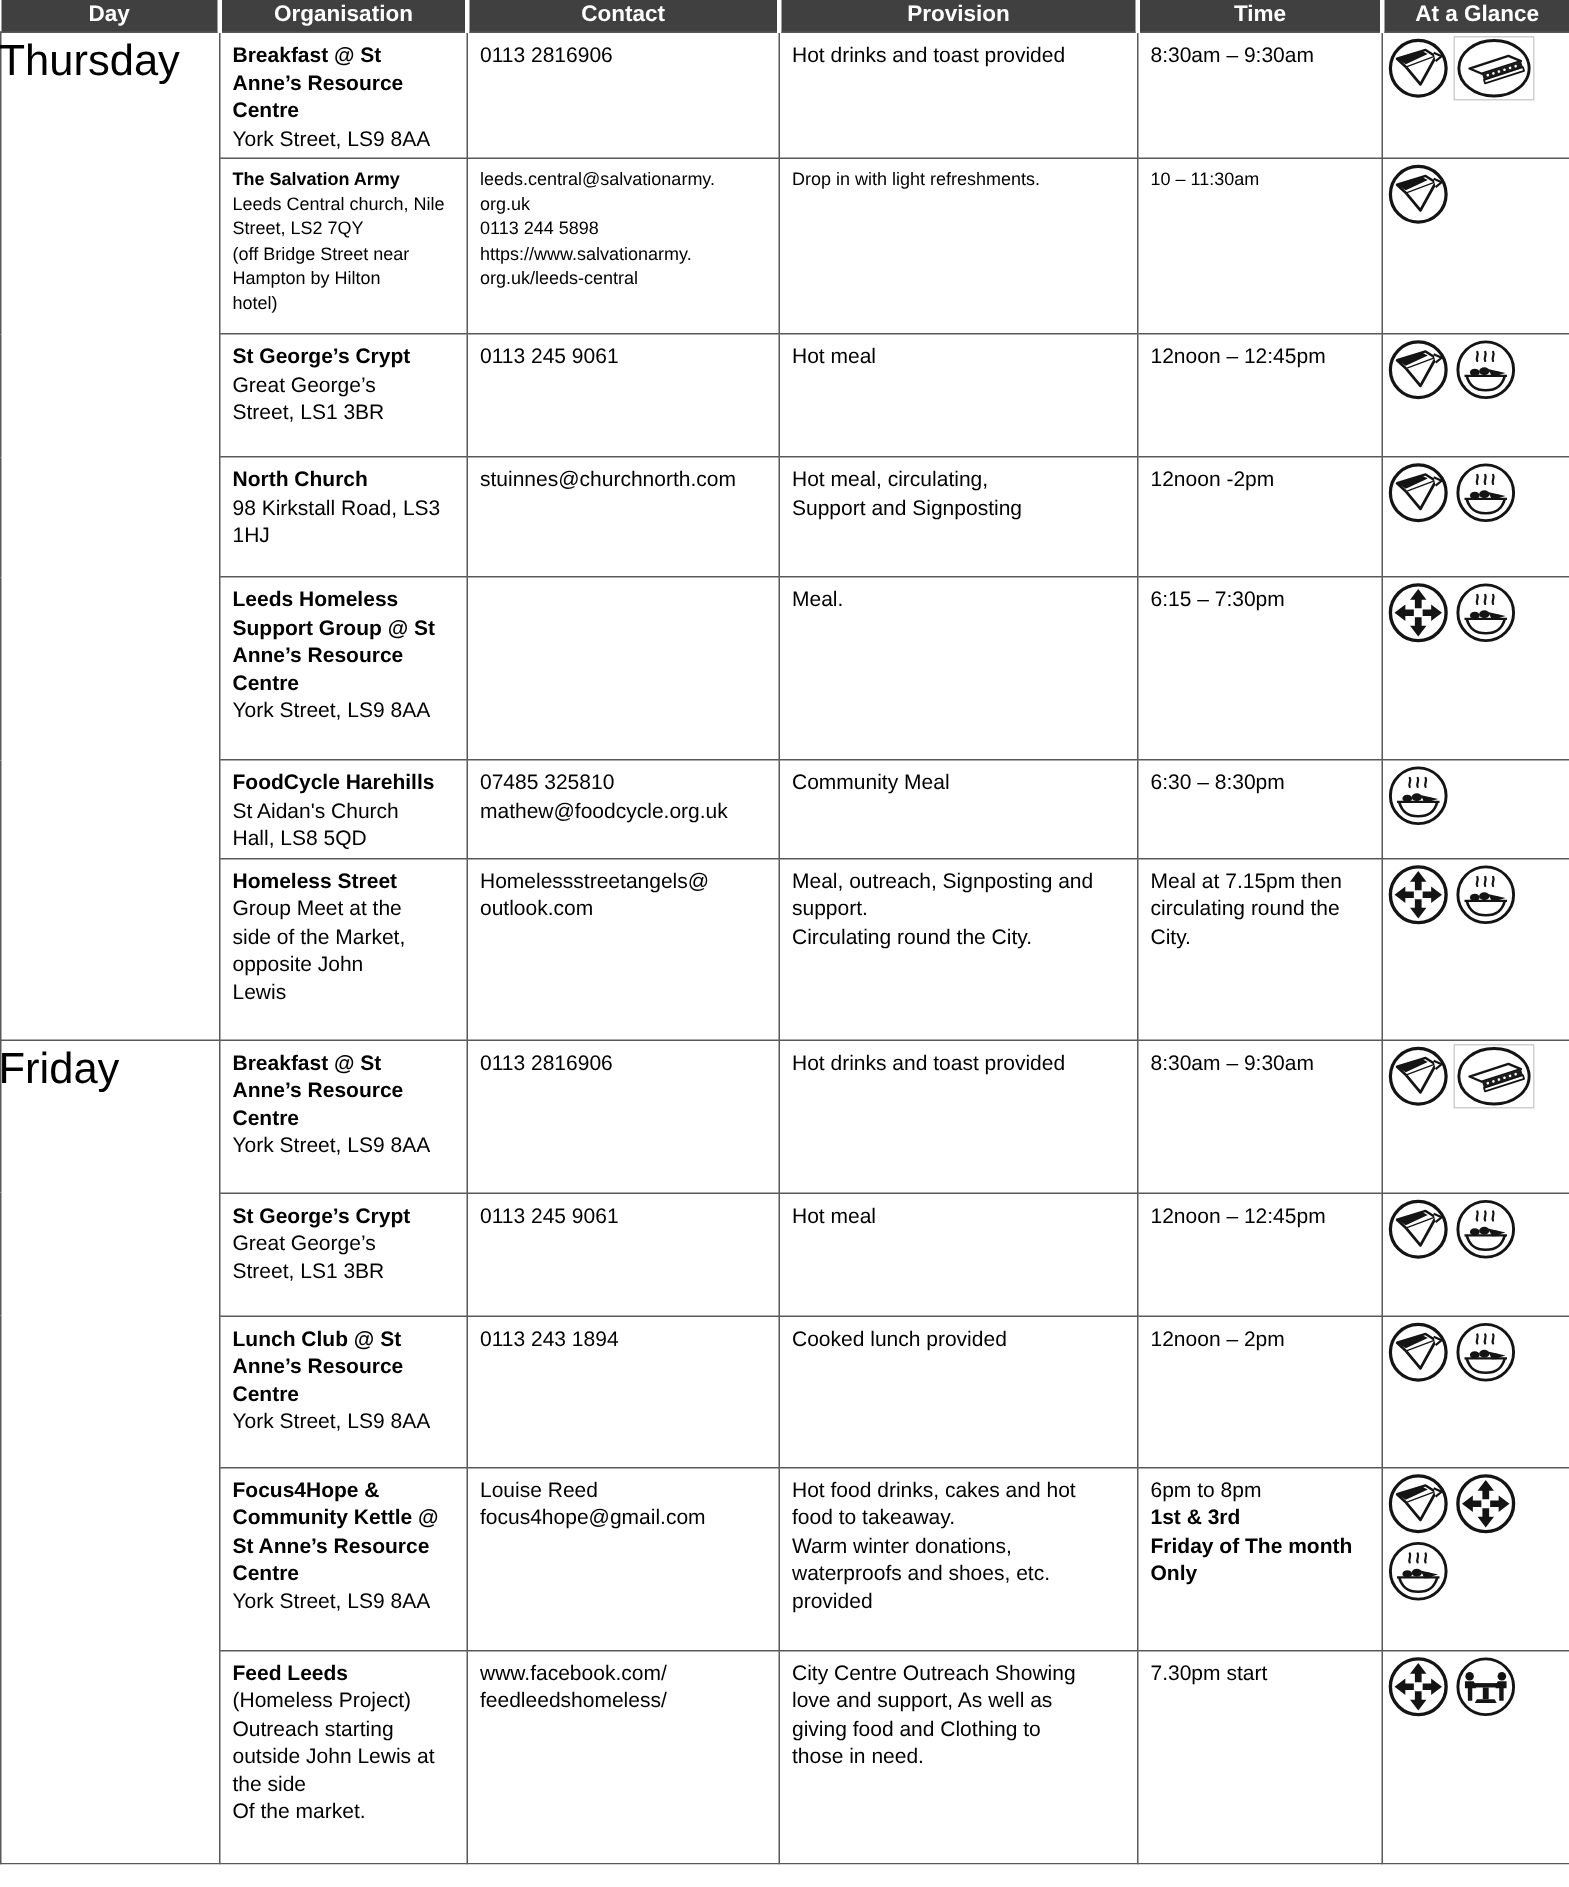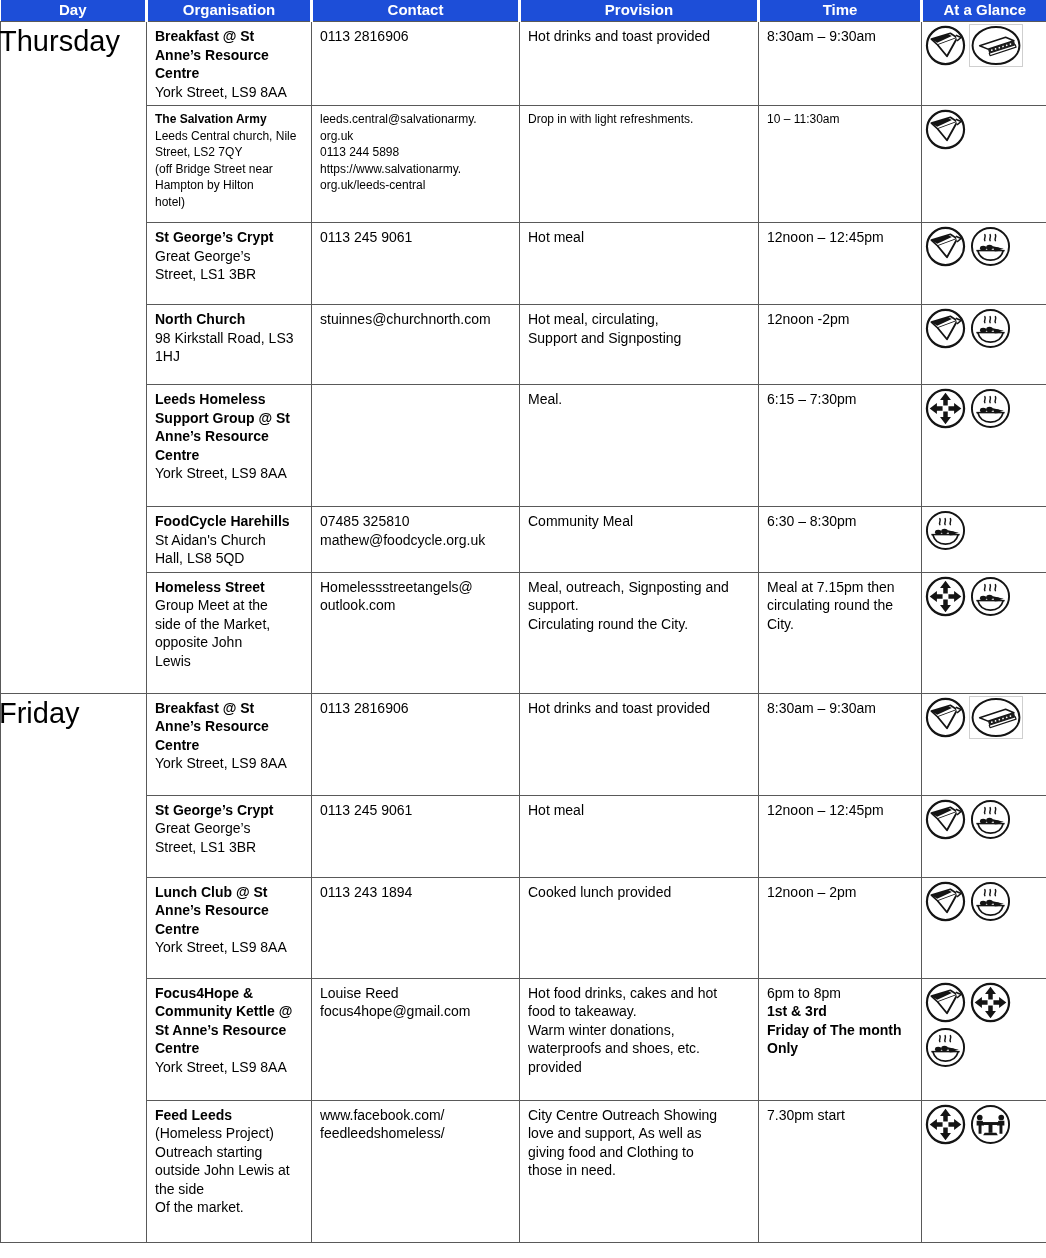--- a/index.html
+++ b/index.html
@@ -8,21 +8,21 @@
     font-family:"Liberation Sans", sans-serif;
     color:#000;
     -webkit-font-smoothing:antialiased;
   }
   table.schedule {
     border-collapse:collapse;
     width:1046px;
     table-layout:fixed;
   }
   thead th {
-    background:#1d4ed8;
+    background:#404040;
     color:#fff;
     font-size:15px;
     font-weight:700;
     text-align:center;
     padding:1px 0 3px 0;
     border-right:3px solid #fff;
     height:17px;
     margin-top:20px;
   }
   thead th:last-child { border-right:none;text-align:center; }

